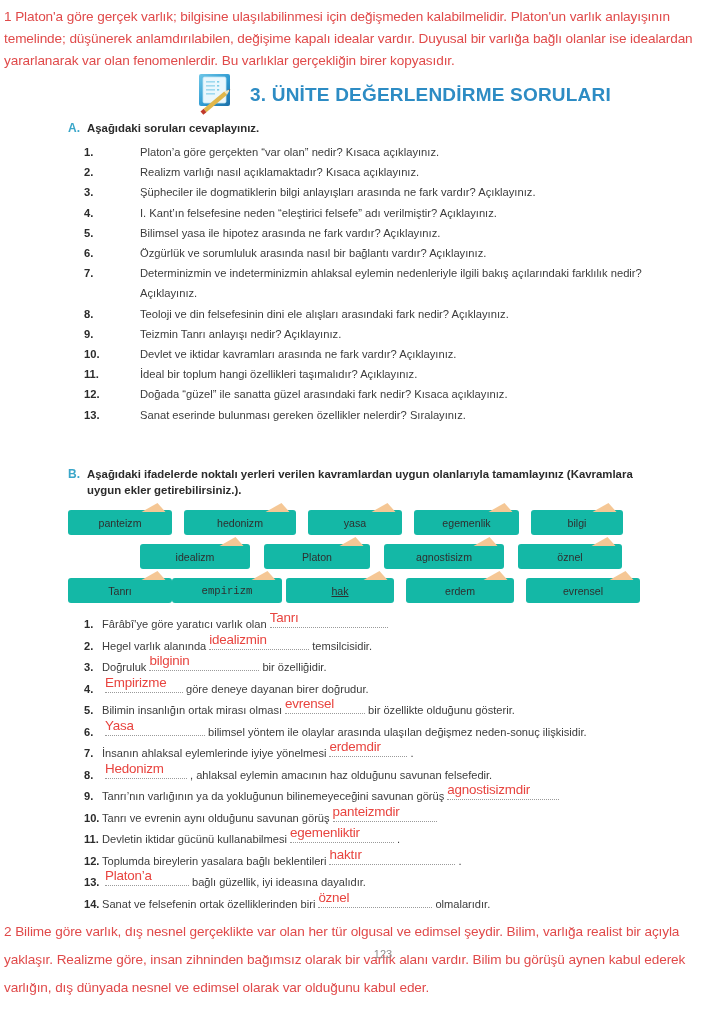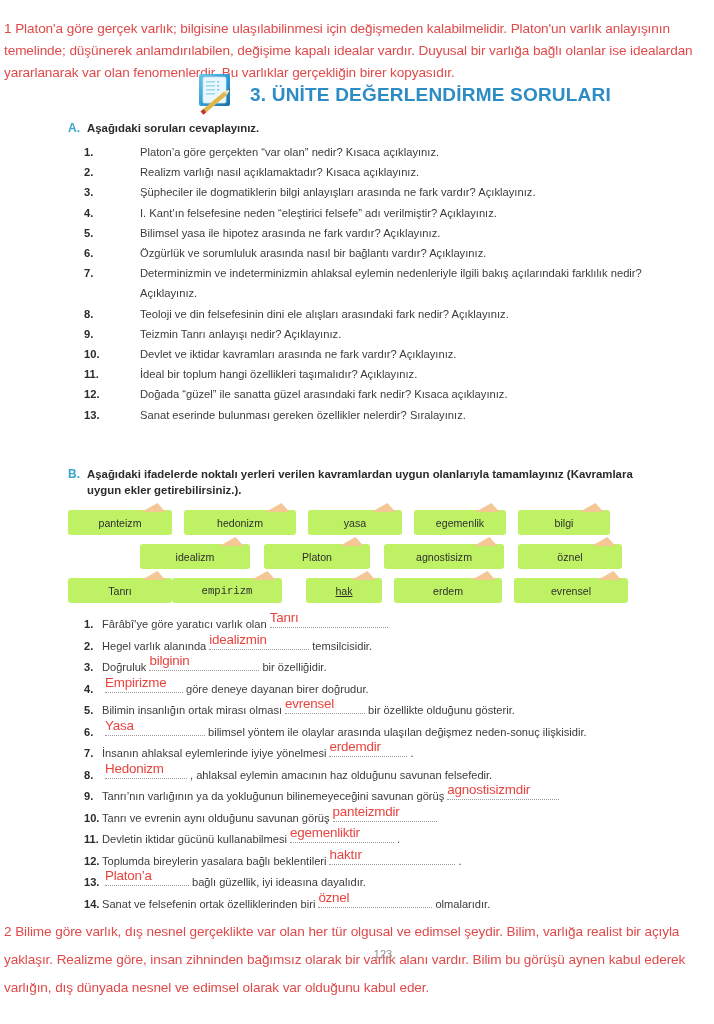--- a/index.html
+++ b/index.html
@@ -19,21 +19,20 @@
   
   .annot-top {
     position: absolute;
     left: 4px;
     top: 6px;
     width: 704px;
     font-size: 13.6px;
     line-height: 22px;
     color: #e04a4a;
     letter-spacing: -0.1px;
-    margin-top: 12px;
   }
 
   
   .unit-header {
     position: absolute;
     left: 196px;
     top: 72px;
     display: flex;
     align-items: center;
     gap: 10px;
@@ -103,21 +102,21 @@
     width: 600px;
   }
   .tagrow {
     display: flex;
     position: relative;
     height: 34px;
   }
   .tag {
     position: relative;
     height: 25px;
-    background: #bef264;
+    background: #14b8a6;
     border-radius: 3px;
     display: flex;
     align-items: center;
     justify-content: center;
     font-size: 10.6px;
     color: #2f2f2f;
     box-sizing: border-box;
     padding: 0 4px 0 4px;
   }
   .tag .fold {
@@ -312,21 +311,21 @@
         <span>panteizm</span>
       </div>
       <div class="tag" style="width: 112px; margin-left: 12px;">
         <span class="fold"></span>
         <span>hedonizm</span>
       </div>
       <div class="tag" style="width: 94px; margin-left: 12px;">
         <span class="fold"></span>
         <span>yasa</span>
       </div>
-      <div class="tag" style="width: 92px; margin-left: 12px;">
+      <div class="tag" style="width: 105px; margin-left: 12px;">
         <span class="fold"></span>
         <span>egemenlik</span>
       </div>
       <div class="tag" style="width: 92px; margin-left: 12px;">
         <span class="fold"></span>
         <span>bilgi</span>
       </div>
     </div>
     <div class="tagrow">
       <div class="tag" style="width: 110px; margin-left: 72px;">
@@ -348,21 +347,21 @@
     </div>
     <div class="tagrow">
       <div class="tag" style="width: 104px; margin-left: 0px;">
         <span class="fold"></span>
         <span>Tanrı</span>
       </div>
       <div class="tag" style="width: 110px;  font-family: Liberation Mono, monospace;">
         <span class="fold"></span>
         <span>empirizm</span>
       </div>
-      <div class="tag" style="width: 76px; margin-left: 24px; text-decoration: underline;">
+      <div class="tag" style="width: 108px; margin-left: 4px; text-decoration: underline;">
         <span class="fold"></span>
         <span>hak</span>
       </div>
       <div class="tag" style="width: 108px; margin-left: 12px;">
         <span class="fold"></span>
         <span>erdem</span>
       </div>
       <div class="tag" style="width: 114px; margin-left: 12px;">
         <span class="fold"></span>
         <span>evrensel</span>

